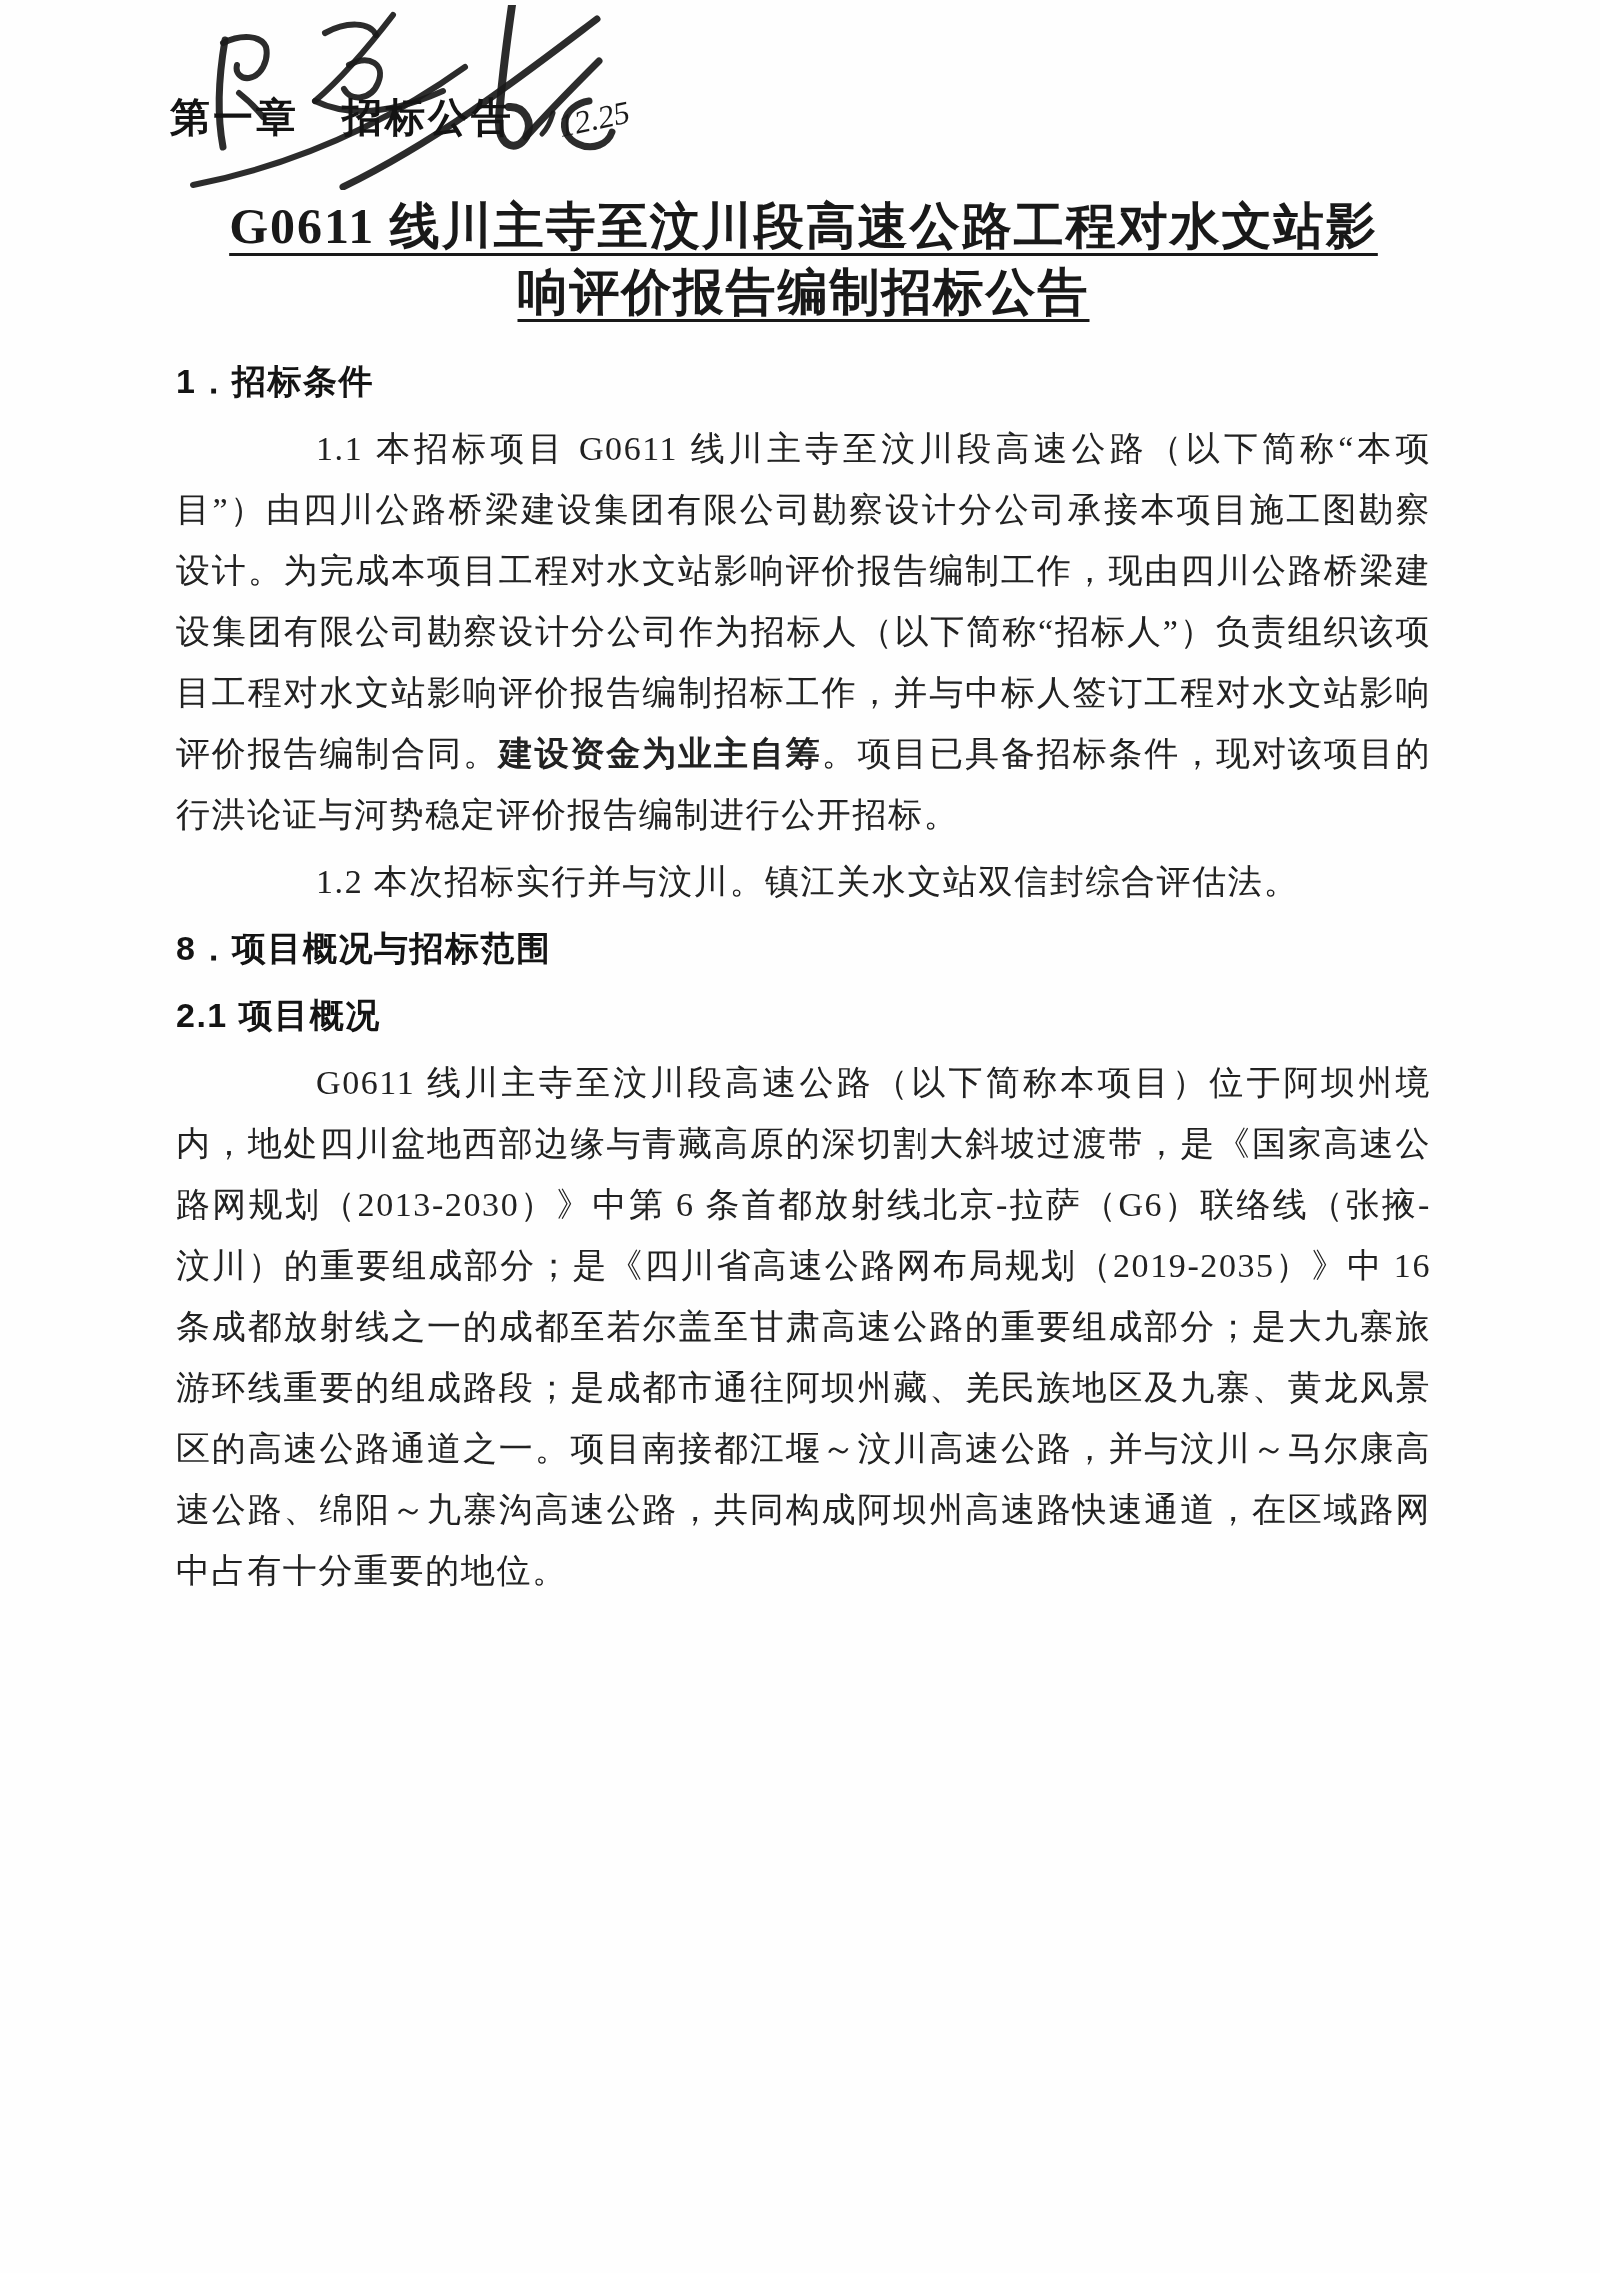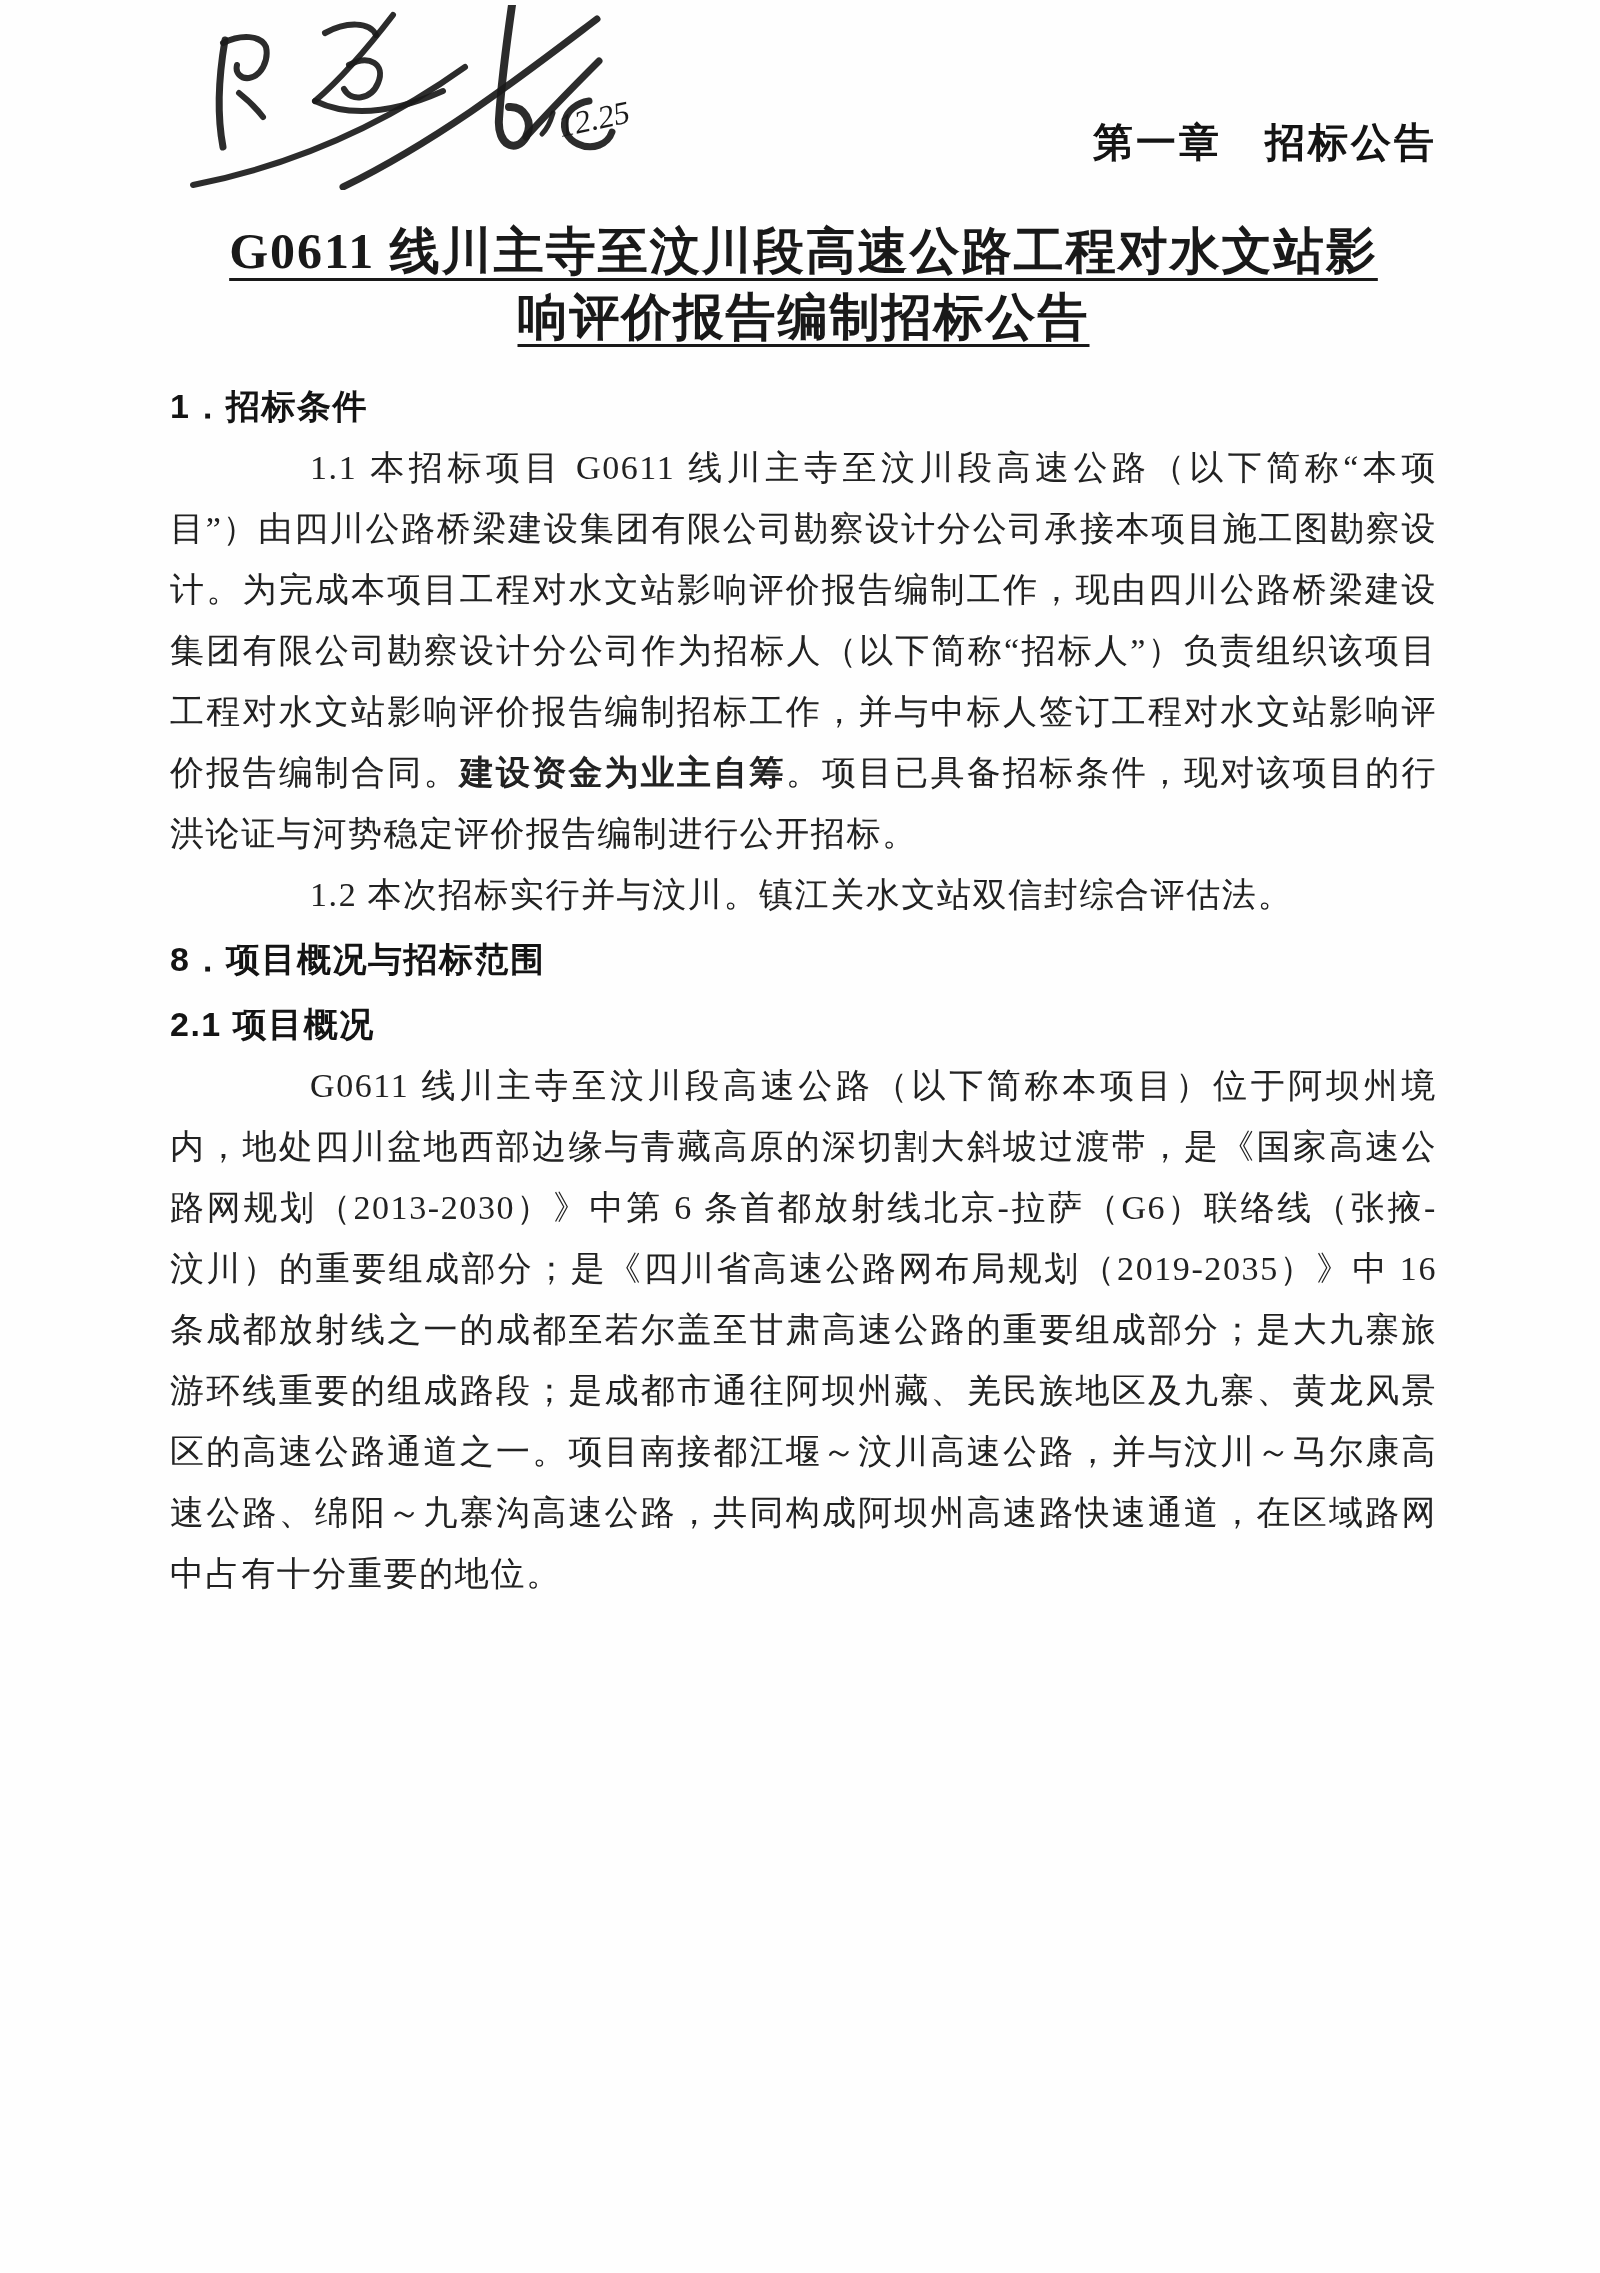--- a/index.html
+++ b/index.html
@@ -24,22 +24,22 @@
     pointer-events:none;
   }
   .signature path { fill:none; stroke:#1a1a1a; stroke-linecap:round; stroke-linejoin:round; opacity:.92; }
   .sig-date {
     font-family:"Liberation Serif","DejaVu Serif",serif;
     font-style:italic;
     font-size:32px;
     fill:#1a1a1a;
   }
   .chapter-title {
-    margin:112px 0 0 0;
-    text-align:right;
+    margin:87px 0 0 0;
+    text-align:left;
     font-family:"Liberation Sans","DejaVu Sans",sans-serif;
     font-weight:bold;
     font-size:40px;
     line-height:60px;
     letter-spacing:3px;
     color:#141414;
   }
   .doc-title {
     margin:46px auto 0 auto;
     max-width:1180px;
@@ -51,21 +51,21 @@
     text-decoration:underline;
     text-decoration-thickness:3px;
     text-underline-offset:10px;
     color:#191919;
   }
   .content {
     margin-top:26px;
     font-size:34px;
     line-height:61px;
   }
-  .block { margin:0; }
+  .block { margin:6px; }
   .block.p {
     text-align:justify;
     text-indent:140px;
     letter-spacing:1.6px;
     color:#222;
   }
   .block.h1, .block.h2 {
     font-family:"Liberation Sans","DejaVu Sans",sans-serif;
     font-weight:bold;
     font-size:34px;

